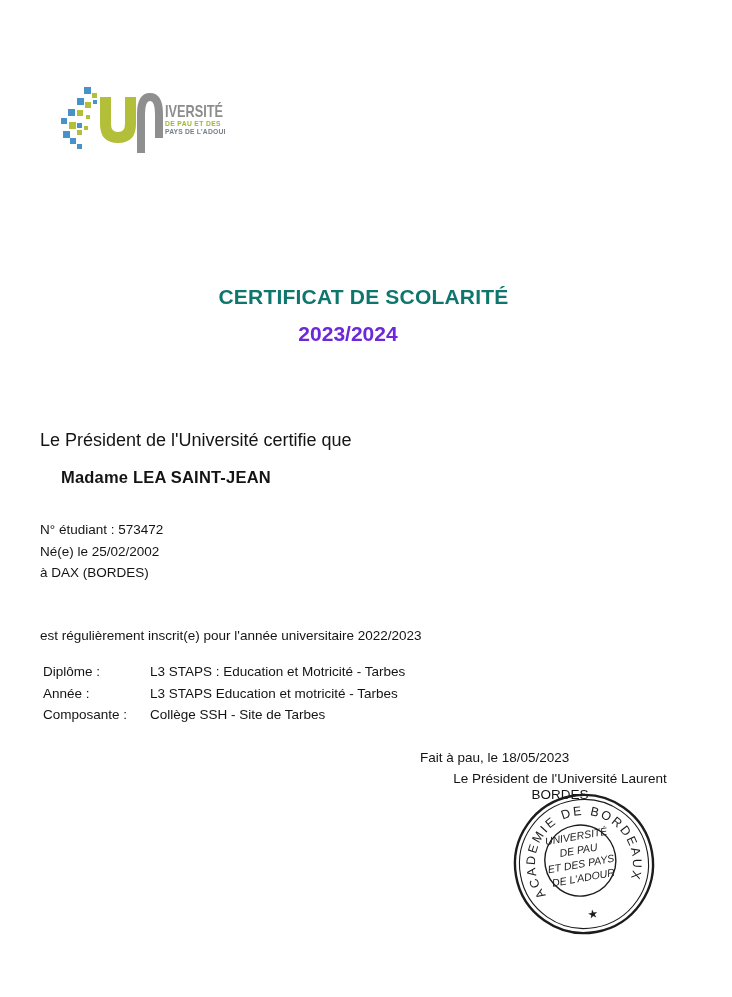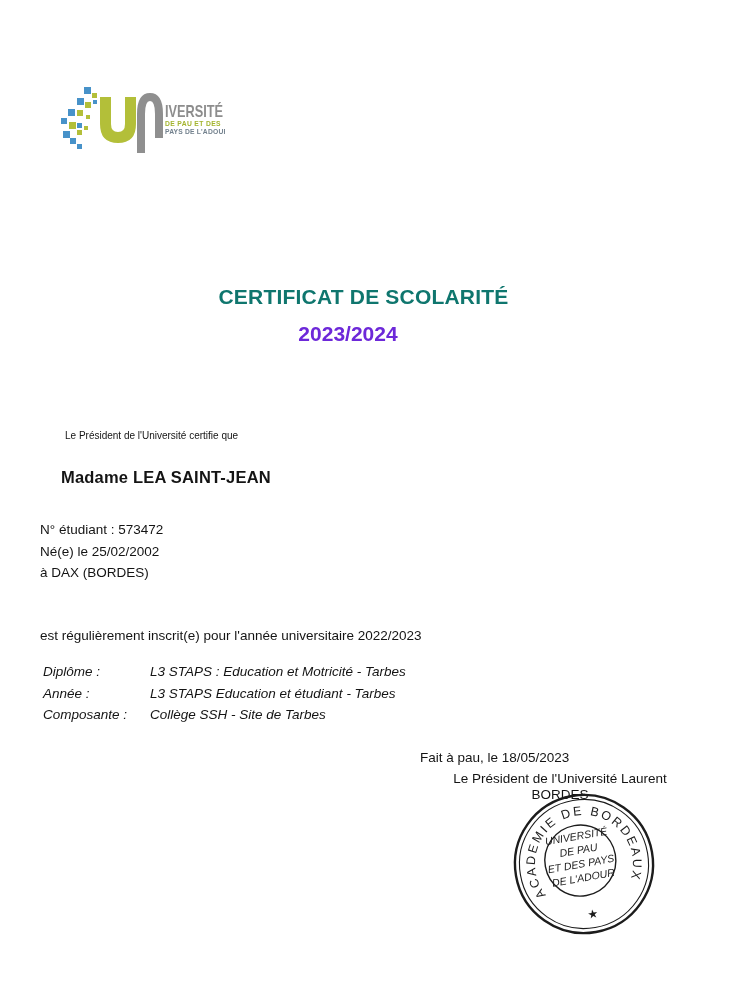--- a/index.html
+++ b/index.html
@@ -20,25 +20,25 @@
     letter-spacing:0.2px;
     color:#0f766e;
   }
   .doc-year{
     top:322px;left:248px;width:200px;
     text-align:center;
     font-size:21px;font-weight:bold;
     color:#6d28d9;
   }
   
-  .intro{top:430px;left:40px;font-size:10px;margin-left:25px;}
+  .intro{top:430px;left:40px;font-size:18px;}
   .student-name{top:468px;left:61px;font-size:16.5px;font-weight:bold;letter-spacing:0.2px;}
   .id-block{top:519px;left:40px;font-size:13.5px;line-height:21.7px;}
   .enrollment{top:628px;left:40px;font-size:13.5px;}
-  .details-block{top:661px;left:43px;font-size:13.5px;line-height:21.7px;font-style:italic;}
+  .details-block{top:661px;left:43px;font-size:13.5px;line-height:21.7px;}
   .detail-row{display:flex;}
   .detail-label{width:107px;flex:0 0 107px;}
   .detail-value{white-space:nowrap;}
   
   .place-date{top:750px;left:420px;width:290px;font-size:13.5px;}
   .signer{top:771px;left:435px;width:250px;text-align:center;font-size:13.5px;line-height:16px;}
   
   .logo-svg{top:85px;left:55px;}
   .stamp-svg{top:784px;left:504px;}
 </style>
@@ -96,21 +96,21 @@
 
   <div class="abs enrollment">est régulièrement inscrit(e) pour l'année universitaire 2022/2023</div>
 
   <div class="abs details-block">
     <div class="detail-row">
       <span class="detail-label">Diplôme :</span>
       <span class="detail-value">L3 STAPS : Education et Motricité - Tarbes</span>
     </div>
     <div class="detail-row">
       <span class="detail-label">Année :</span>
-      <span class="detail-value">L3 STAPS Education et étudiant - Tarbes</span>
+      <span class="detail-value">L3 STAPS Education et motricité - Tarbes</span>
     </div>
     <div class="detail-row">
       <span class="detail-label">Composante :</span>
       <span class="detail-value">Collège SSH - Site de Tarbes</span>
     </div>
   </div>
 
   <div class="abs place-date">Fait à pau, le 18/05/2023</div>
   <div class="abs signer">Le Président de l'Université Laurent BORDES</div>
 

